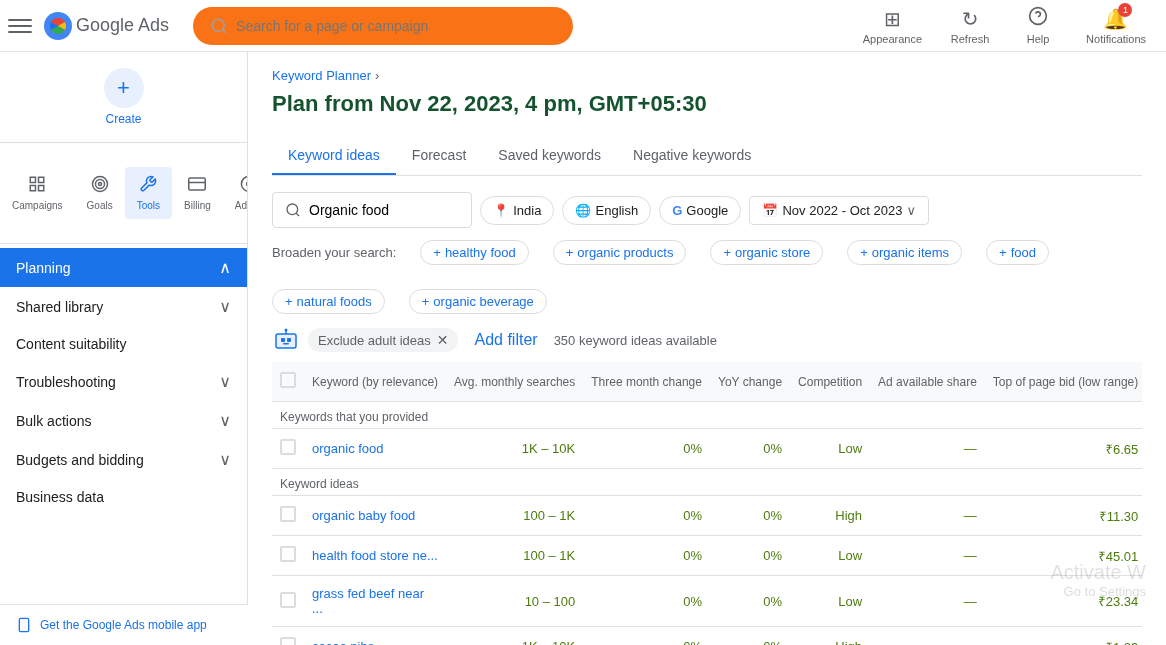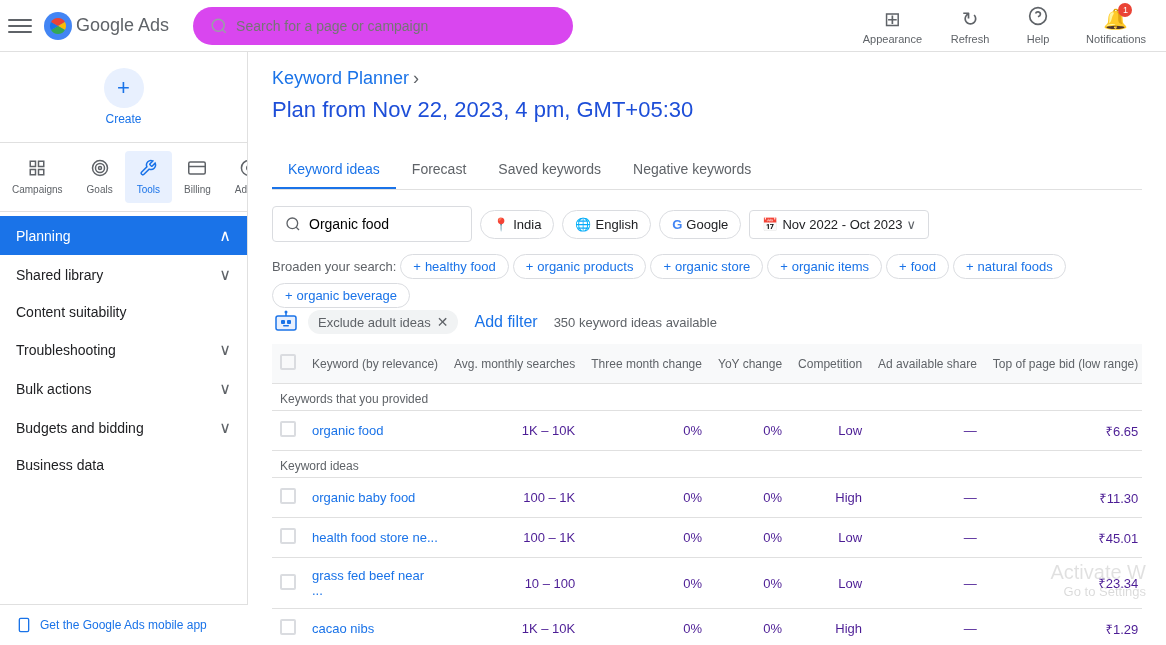--- a/index.html
+++ b/index.html
@@ -10,79 +10,79 @@
       display: flex; align-items: center; height: 52px;
       border-bottom: 1px solid #e0e0e0; padding: 0 8px;
       background: #fff; position: fixed; top: 0; left: 0; right: 0; z-index: 100;
     }
     .top-nav-left { display: flex; align-items: center; gap: 8px; }
     .hamburger-icon { width: 24px; height: 24px; display: flex; flex-direction: column; justify-content: center; gap: 4px; cursor: pointer; margin-right: 4px; }
     .hamburger-icon span { display: block; height: 2px; background: #5f6368; border-radius: 1px; }
     .google-ads-logo { display: flex; align-items: center; gap: 4px; margin-right: 16px; }
     .logo-text { font-size: 18px; font-weight: 400; color: #5f6368; }
     .search-bar {
-      display: flex; align-items: center; background: #d946ef; border-radius: 24px;
+      display: flex; align-items: center; background: #f97316; border-radius: 24px;
       padding: 0 16px; width: 380px; height: 38px; border: 1px solid transparent;
     }
     .search-bar input { border: none; background: transparent; outline: none; width: 100%; font-size: 14px; color: #202124; }
     .search-icon-svg { color: #9aa0a6; margin-right: 8px; flex-shrink: 0; }
     .top-nav-right { display: flex; align-items: center; gap: 4px; margin-left: auto; }
     .nav-action { display: flex; flex-direction: column; align-items: center; justify-content: center; padding: 8px 12px; cursor: pointer; border-radius: 4px; min-width: 64px; }
     .nav-action-icon { font-size: 20px; color: #5f6368; margin-bottom: 2px; }
     .nav-action-label { font-size: 11px; color: #5f6368; }
     .notif-badge { position: relative; display: inline-block; }
     .badge { position: absolute; top: -4px; right: -4px; background: #ea4335; color: #fff; border-radius: 50%; width: 14px; height: 14px; font-size: 9px; display: flex; align-items: center; justify-content: center; }
 
     
     .layout { display: flex; margin-top: 52px; height: calc(645px - 52px); }
 
     
     .sidebar { width: 248px; background: #fff; border-right: 1px solid #e0e0e0; overflow-y: auto; flex-shrink: 0; padding-bottom: 40px; }
     .sidebar-create { display: flex; align-items: center; justify-content: center; padding: 16px; }
     .create-btn { display: flex; flex-direction: column; align-items: center; gap: 4px; cursor: pointer; }
     .create-circle { width: 40px; height: 40px; background: #e8f0fe; border-radius: 50%; display: flex; align-items: center; justify-content: center; color: #1a73e8; font-size: 22px; font-weight: 300; }
     .create-label { font-size: 12px; color: #1a73e8; }
-    .sidebar-nav-icons { display: flex; justify-content: space-around; padding: 8px 0; border-top: 1px solid #e0e0e0; border-bottom: 1px solid #e0e0e0; margin-bottom: 4px; }
+    .sidebar-nav-icons { display: flex; justify-content: space-around; padding: 24px 0; border-top: 1px solid #e0e0e0; border-bottom: 1px solid #e0e0e0; margin-bottom: 4px; }
     .sidebar-icon-item { display: flex; flex-direction: column; align-items: center; gap: 2px; padding: 8px 12px; cursor: pointer; border-radius: 4px; }
     .sidebar-icon-item.active { background: #e8f0fe; }
     .sidebar-icon-item .icon { font-size: 18px; }
     .sidebar-icon-item .label { font-size: 10px; color: #5f6368; }
     .sidebar-icon-item.active .label { color: #1a73e8; }
     .sidebar-item {
       display: flex; align-items: center; justify-content: space-between;
       padding: 10px 16px; cursor: pointer; font-size: 14px; color: #202124;
     }
     .sidebar-item.active { background: #1a73e8; color: #fff; border-radius: 0; }
     .sidebar-item.active .chevron { color: #fff; }
     .sidebar-item .chevron { font-size: 16px; color: #5f6368; }
     .sidebar-mobile-link { display: flex; align-items: center; gap: 8px; padding: 12px 16px; position: absolute; bottom: 0; left: 0; width: 248px; font-size: 12px; color: #1a73e8; cursor: pointer; border-top: 1px solid #e0e0e0; background: #fff; }
 
     
     .main-content { flex: 1; overflow-y: auto; padding: 16px 24px; }
-    .breadcrumb { display: flex; align-items: center; gap: 4px; font-size: 18px; color: #1a73e8; cursor: pointer; margin-bottom: 8px; }
+    .breadcrumb { display: flex; align-items: center; gap: 4px; font-size: 13px; color: #1a73e8; cursor: pointer; margin-bottom: 8px; }
     .breadcrumb .chevron { color: #5f6368; }
-    .page-title { font-size: 22px; font-weight: 400; color: #1d4ed8; margin-bottom: 28px; }
+    .page-title { font-size: 22px; font-weight: 700; color: #14532d; margin-bottom: 20px; }
     .tabs { display: flex; gap: 0; border-bottom: 1px solid #e0e0e0; margin-bottom: 16px; }
     .tab { padding: 10px 16px; font-size: 14px; color: #5f6368; cursor: pointer; border-bottom: 2px solid transparent; }
     .tab.active { color: #1a73e8; border-bottom: 2px solid #1a73e8; font-weight: 500; }
 
     
     .filter-row { display: flex; align-items: center; gap: 8px; margin-bottom: 12px; flex-wrap: wrap; }
     .filter-search { display: flex; align-items: center; background: #fff; border: 1px solid #dadce0; border-radius: 4px; padding: 0 12px; height: 36px; min-width: 200px; }
     .filter-search input { border: none; outline: none; font-size: 14px; width: 150px; }
     .filter-pill {
       display: flex; align-items: center; gap: 4px; padding: 6px 12px;
       border: 1px solid #dadce0; border-radius: 20px; font-size: 13px;
       cursor: pointer; background: #fff;
     }
     .date-pill { display: flex; align-items: center; gap: 4px; padding: 6px 12px; border: 1px solid #dadce0; border-radius: 4px; font-size: 13px; cursor: pointer; background: #fff; }
     .date-pill .arrow { color: #5f6368; }
 
     
-    .broaden-row { display: flex; align-items: center; gap: 4px; flex-wrap: wrap; font-size: 13px; }
+    .broaden-row { display: flex; align-items: center; gap: 24px; margin-bottom: 12px; flex-wrap: wrap; font-size: 13px; }
     .broaden-label { color: #5f6368; white-space: nowrap; }
     .broaden-chip {
       display: flex; align-items: center; gap: 4px; padding: 4px 12px;
       border: 1px solid #dadce0; border-radius: 20px; cursor: pointer;
       font-size: 13px; background: #fff; color: #1a73e8;
     }
     .broaden-chip .plus { color: #1a73e8; font-weight: 500; }
 
     
     .toolbar-row { display: flex; align-items: center; gap: 8px; margin-bottom: 8px; font-size: 13px; color: #5f6368; }
@@ -93,21 +93,21 @@
     
     .table-container { overflow-x: auto; }
     table { width: 100%; border-collapse: collapse; font-size: 13px; }
     thead tr { background: #f8f9fa; }
     th {
       text-align: right; padding: 10px 8px; font-weight: 500; color: #5f6368;
       border-bottom: 1px solid #e0e0e0; white-space: nowrap; font-size: 12px;
     }
     th:first-child { text-align: left; width: 28px; }
     th:nth-child(2) { text-align: left; }
-    td { padding: 10px 8px; border-bottom: 1px solid #e0e0e0; text-align: right; color: #4c1d95; }
+    td { padding: 10px 8px; border-bottom: 1px solid #e0e0e0; text-align: right; color: #4d7c0f; }
     td:first-child { text-align: center; }
     td:nth-child(2) { text-align: left; color: #1a73e8; cursor: pointer; }
     .checkbox { width: 16px; height: 16px; border: 2px solid #dadce0; border-radius: 2px; cursor: pointer; display: inline-block; }
   </style>
 </head>
 <body>
 
 <div class="top-nav">
   <div class="top-nav-left">
     <div class="hamburger-icon">

